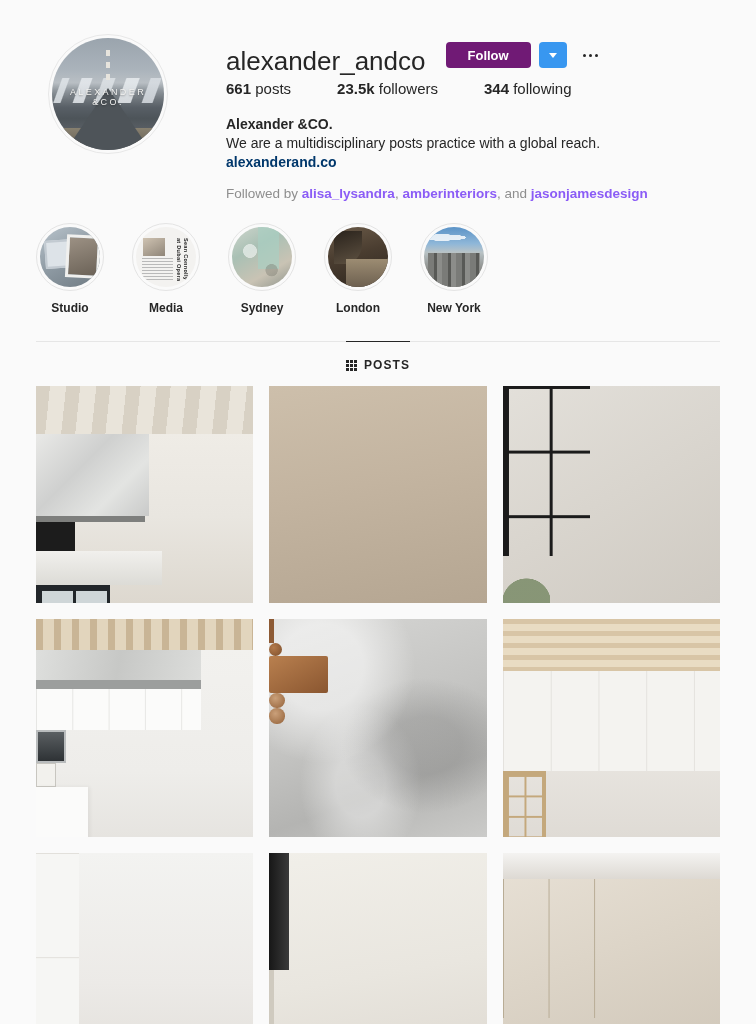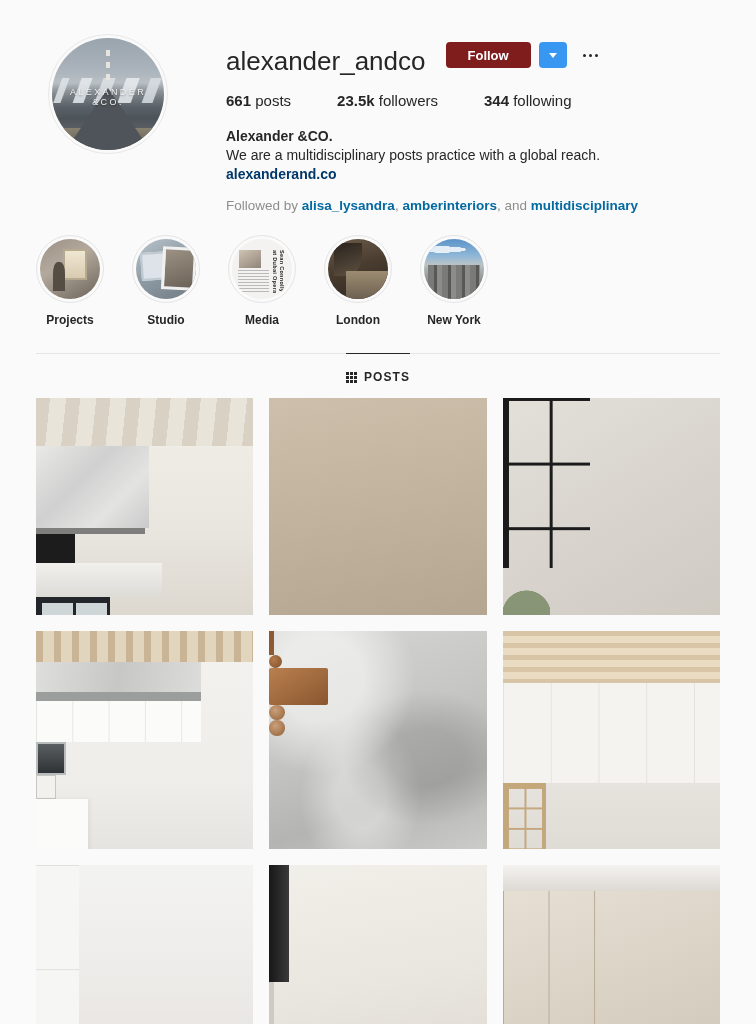--- a/index.html
+++ b/index.html
@@ -58,48 +58,48 @@
     text-align: center; color: #f2f2f0;
     font-size: 9px; letter-spacing: 2.4px; font-weight: 400;
     text-shadow: 0 1px 2px rgba(0,0,0,.35);
   }
 
   .info { margin-left: 58px; padding-top: 4px; flex: 1; }
   .name-row { display: flex; align-items: center; height: 34px; }
   .username { font-size: 26px; font-weight: 300; color: #262626; line-height: 1; margin-top: 12px; }
   .follow-btn {
     margin-left: 20px; height: 26px; padding: 0 22px;
-    background: #7f1d1d; color: #fff; border: none; border-radius: 4px;
+    background: #701a75; color: #fff; border: none; border-radius: 4px;
     font-size: 13px; font-weight: bold; cursor: pointer;
     font-family: "Liberation Sans", sans-serif;
   }
   .caret-btn {
     margin-left: 8px; width: 28px; height: 26px;
     background: #3897f0; border: none; border-radius: 4px; cursor: pointer;
     display: flex; align-items: center; justify-content: center;
   }
   .caret-btn span {
     width: 0; height: 0; border-left: 4px solid transparent;
     border-right: 4px solid transparent; border-top: 5px solid #fff;
   }
   .more-btn {
     margin-left: 12px; background: none; border: none; cursor: pointer;
     display: flex; gap: 3px; align-items: center; height: 26px; padding: 0 4px;
   }
   .more-btn i { width: 3px; height: 3px; border-radius: 50%; background: #262626; display: block; }
 
-  .stats { display: flex; margin-top: 20px; font-size: 15px; color: #262626; }
+  .stats { display: flex; margin-top: 8px; font-size: 15px; color: #262626; }
   .stats > div { margin-right: 46px; }
   .stats b { font-weight: bold; }
 
   .bio { margin-top: 18px; font-size: 14px; line-height: 19px; }
   .bio .full { font-weight: bold; }
   .bio .link { color: #00376b; font-weight: bold; text-decoration: none; }
   .followed-by { margin-top: 14px; font-size: 13.5px; color: #8e8e8e; }
-  .followed-by b { color: #0369a1; font-weight: bold; }
+  .followed-by b { color: #8b5cf6; font-weight: bold; }
 
   
   .highlights { display: flex; padding: 22px 36px 0 36px; gap: 28px; }
   .hl { width: 68px; text-align: center; cursor: pointer; }
   .hl-ring {
     width: 68px; height: 68px; border-radius: 50%;
     border: 1px solid #e4e4e4; padding: 3px; background: #fafafa;
   }
   .hl-img { width: 100%; height: 100%; border-radius: 50%; overflow: hidden; position: relative; }
   .hl-label { margin-top: 10px; font-size: 12px; font-weight: bold; color: #262626; }
@@ -325,52 +325,52 @@
         </div>
       </div>
 
       <div class="bio">
         <div class="full">Alexander &amp;CO.</div>
         <div>We are a multidisciplinary posts practice with a global reach.</div>
         <a class="link" href="#">alexanderand.co</a>
       </div>
 
       <div class="followed-by">
-        <span>Followed by </span><b>alisa_lysandra</b><span>, </span><b>amberinteriors</b><span>, and </span><b>multidisciplinary</b>
+        <span>Followed by </span><b>alisa_lysandra</b><span>, </span><b>amberinteriors</b><span>, and </span><b>jasonjamesdesign</b>
       </div>
 
     </div>
   </div>
 
   <div class="highlights">
 
-    <div class="hl">
-      <div class="hl-ring">
-        <div class="hl-img thumb-projects"></div>
-      </div>
-      <div class="hl-label">Projects</div>
-    </div>
 
     <div class="hl">
       <div class="hl-ring">
         <div class="hl-img thumb-studio"></div>
       </div>
       <div class="hl-label">Studio</div>
     </div>
 
     <div class="hl">
       <div class="hl-ring">
         <div class="hl-img thumb-media">
           <span class="media-txt">Sean Connolly at Dubai Opera</span>
         </div>
       </div>
       <div class="hl-label">Media</div>
     </div>
 
 
+    <div class="hl">
+      <div class="hl-ring">
+        <div class="hl-img thumb-sydney"></div>
+      </div>
+      <div class="hl-label">Sydney</div>
+    </div>
 
     <div class="hl">
       <div class="hl-ring">
         <div class="hl-img thumb-london"></div>
       </div>
       <div class="hl-label">London</div>
     </div>
 
     <div class="hl">
       <div class="hl-ring">

